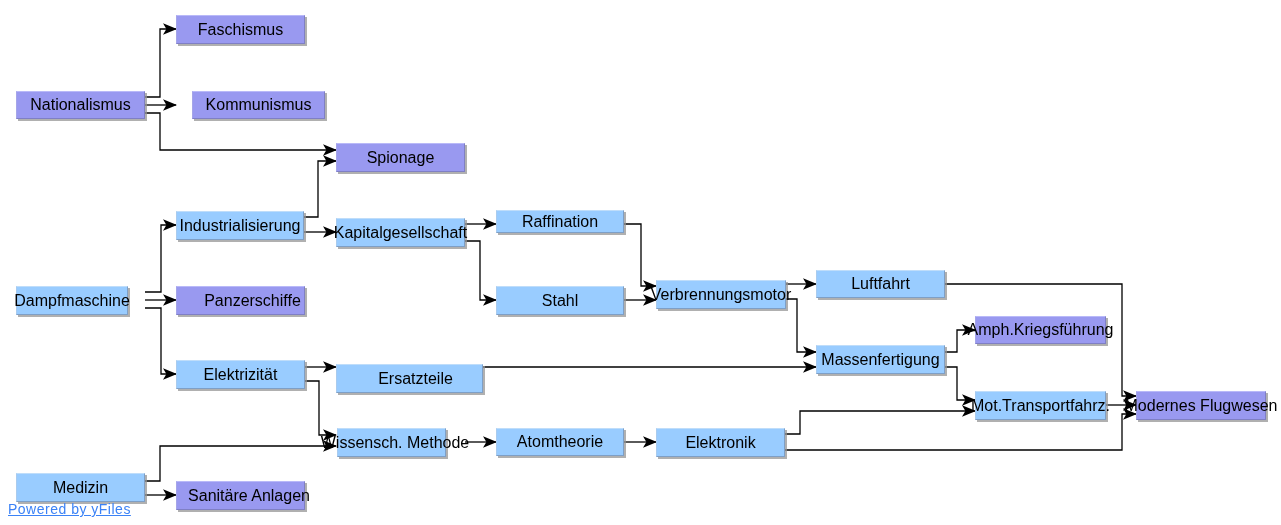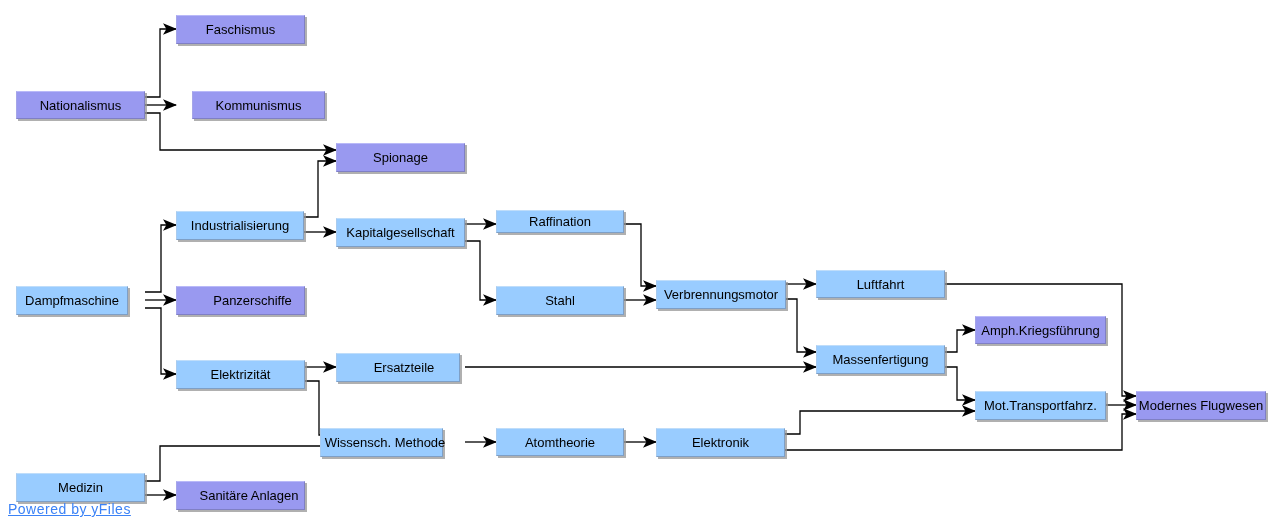--- a/index.html
+++ b/index.html
@@ -16,21 +16,21 @@
     left: 0; top: 0;
     width: 1281px; height: 525px;
     pointer-events: none;
   }
   .node {
     position: absolute;
     display: flex;
     align-items: center;
     justify-content: center;
     box-sizing: border-box;
-    font-size: 13px;
+    font-size: 16px;
     color: #000000;
     white-space: nowrap;
     border: 1px solid;
     box-shadow: 2px 2px 0 rgba(150,150,150,0.75);
     cursor: default;
   }
   .node.blue {
     background: #99CCFF;
     border-color: #BFDDFA #7E9FC6 #7E9FC6 #A9CBEE;
   }
@@ -128,30 +128,30 @@
       </div>
       <div class="node blue" style="left: 816px; top: 345px; width: 129px; height: 29px;">
         <span class="node-label">Massenfertigung</span>
       </div>
       <div class="node purple" style="left: 975px; top: 316px; width: 131px; height: 28px;">
         <span class="node-label">Amph.Kriegsführung</span>
       </div>
       <div class="node blue" style="left: 176px; top: 360px; width: 129px; height: 29px;">
         <span class="node-label">Elektrizität</span>
       </div>
-      <div class="node blue" style="left: 336px; top: 353px; width: 124px; height: 29px; padding-left: 12px;">
+      <div class="node blue" style="left: 336px; top: 364px; width: 147px; height: 29px; padding-left: 12px;">
         <span class="node-label">Ersatzteile</span>
       </div>
       <div class="node blue" style="left: 975px; top: 391px; width: 131px; height: 29px;">
         <span class="node-label">Mot.Transportfahrz.</span>
       </div>
       <div class="node purple" style="left: 1136px; top: 391px; width: 130px; height: 29px;">
         <span class="node-label">Modernes Flugwesen</span>
       </div>
-      <div class="node blue" style="left: 320px; top: 428px; width: 123px; height: 29px; padding-left: 7px;">
+      <div class="node blue" style="left: 337px; top: 428px; width: 109px; height: 29px; padding-left: 7px;">
         <span class="node-label">Wissensch. Methode</span>
       </div>
       <div class="node blue" style="left: 496px; top: 428px; width: 128px; height: 28px;">
         <span class="node-label">Atomtheorie</span>
       </div>
       <div class="node blue" style="left: 656px; top: 428px; width: 129px; height: 29px;">
         <span class="node-label">Elektronik</span>
       </div>
       <div class="node blue" style="left: 16px; top: 473px; width: 129px; height: 29px;">
         <span class="node-label">Medizin</span>

